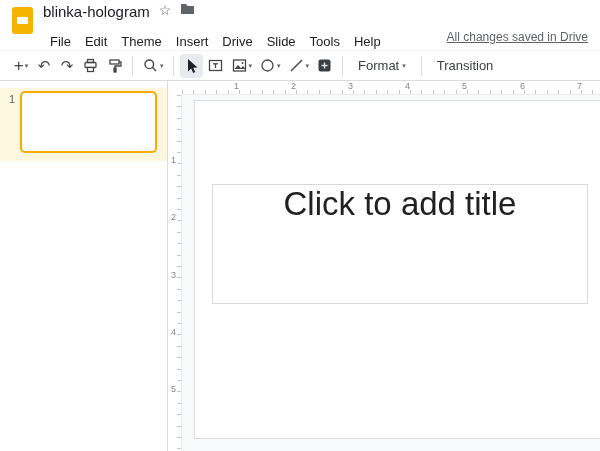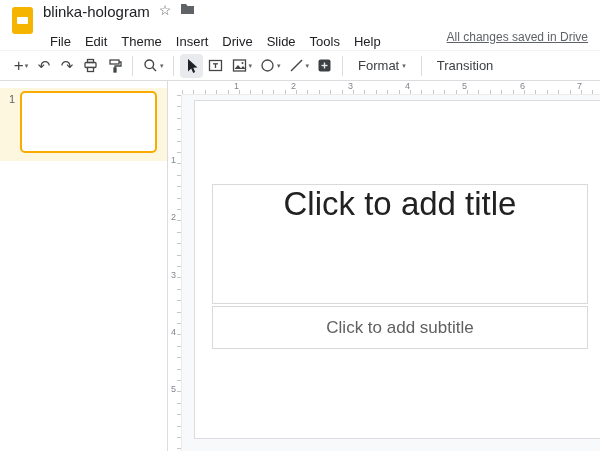--- a/index.html
+++ b/index.html
@@ -202,19 +202,16 @@
       <span style="top:117px">2</span>
       <span style="top:175px">3</span>
       <span style="top:232px">4</span>
       <span style="top:289px">5</span>
     </div>
     <div class="canvas">
       <div class="page">
         <div class="ph-box title-box">
           <span class="title-text">Click to add title</span>
         </div>
-        <div class="ph-box subtitle-box">
-          <span class="subtitle-text">Click to add subtitle</span>
-        </div>
       </div>
     </div>
   </div>
 </div>
 
 </body></html>

